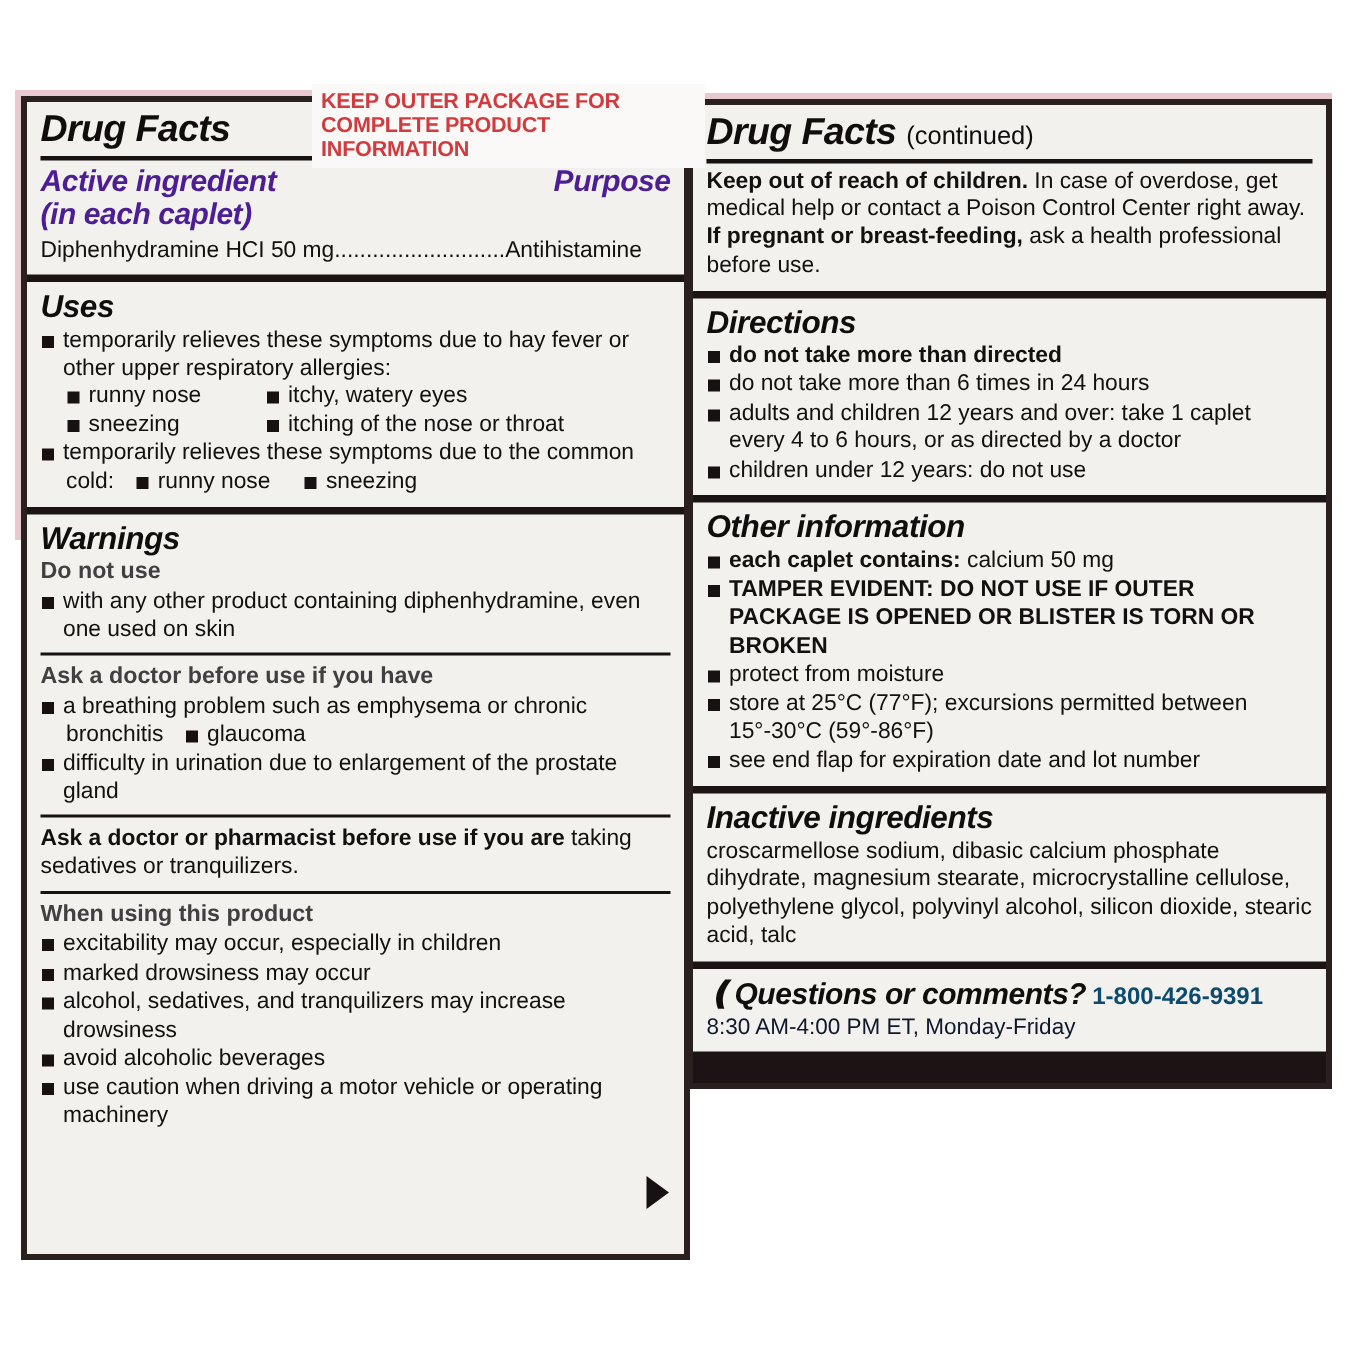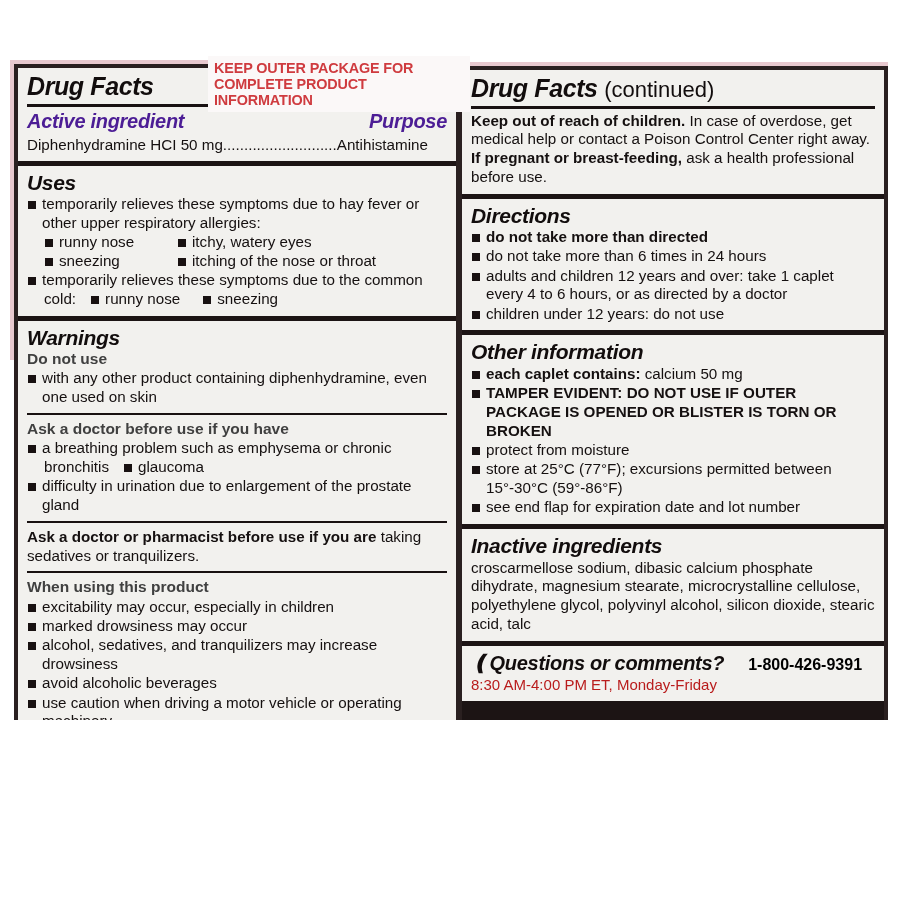--- a/index.html
+++ b/index.html
@@ -9,21 +9,21 @@
   }
   body {
     width: 900px;
     height: 900px;
     font-family: "Liberation Sans", sans-serif;
     -webkit-font-smoothing: antialiased;
   }
   .page {
     position: relative;
     width: 900px;
-    height: 720px;
+    height: 900px;
     background: #ffffff;
     overflow: hidden;
   }
 
   
   .panel {
     position: absolute;
     background: #2a2020;
     box-sizing: border-box;
     padding: 4px;
@@ -55,21 +55,21 @@
     font-weight: bold;
     font-style: italic;
     font-size: 25px;
     letter-spacing: -0.4px;
     line-height: 1.1;
     color: #120d0d;
   }
   .title .cont {
     font-style: normal;
     font-weight: normal;
-    font-size: 22px;
+    font-size: 17px;
     letter-spacing: 0;
   }
   .rule-heavy {
     border-bottom: 3px solid #181111;
     margin: 3px 0 3px 0;
   }
   .rule-thin {
     border-bottom: 2px solid #181111;
     margin: 6px 0 5px 0;
   }
@@ -242,27 +242,27 @@
   .q-head {
     font-weight: bold;
     font-style: italic;
     font-size: 20px;
     letter-spacing: -0.3px;
     color: #120d0d;
   }
   .q-phone {
     font-weight: bold;
     font-size: 16px;
-    margin-left: 24px;
-    color: #000000;
+    margin-left: 4px;
+    color: #0c4a6e;
   }
   .q-hours {
     font-size: 15px;
     line-height: 1.2;
-    color: #b91c1c;
+    color: #0f172a;
     margin-top: 1px;
   }
 </style>
 </head>
 <body>
 
 <div class="page">
 
   <div class="halo" style="left:14px; top:60px; width:446px; height:4px;"></div>
   <div class="halo" style="left:458px; top:62px; width:430px; height:4px;"></div>
@@ -270,20 +270,21 @@
 
   <div class="panel left">
     <div class="panel-inner">
 
       <div class="sec">
         <div class="title">Drug Facts</div>
         <div class="rule-heavy"></div>
         <div class="ai-row">
           <div class="ai-left">
             <div>Active ingredient</div>
+            <div>(in each caplet)</div>
           </div>
           <div>Purpose</div>
         </div>
         <div class="ing-line">
           <span>Diphenhydramine HCI 50 mg</span><span>...........................</span><span>Antihistamine</span>
         </div>
       </div>
 
       <div class="sec">
         <div class="sec-head">Uses</div>

